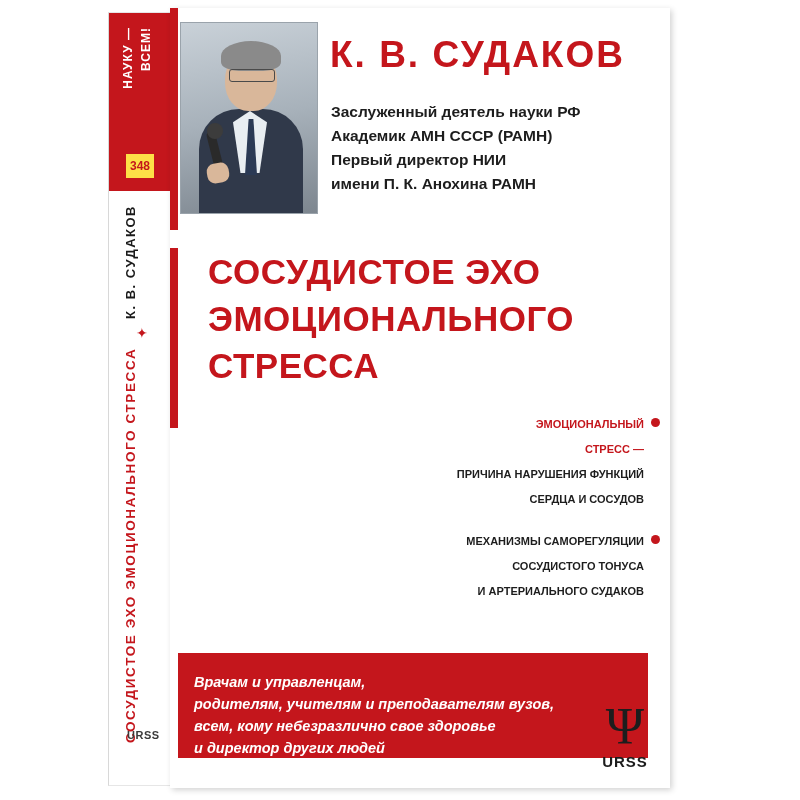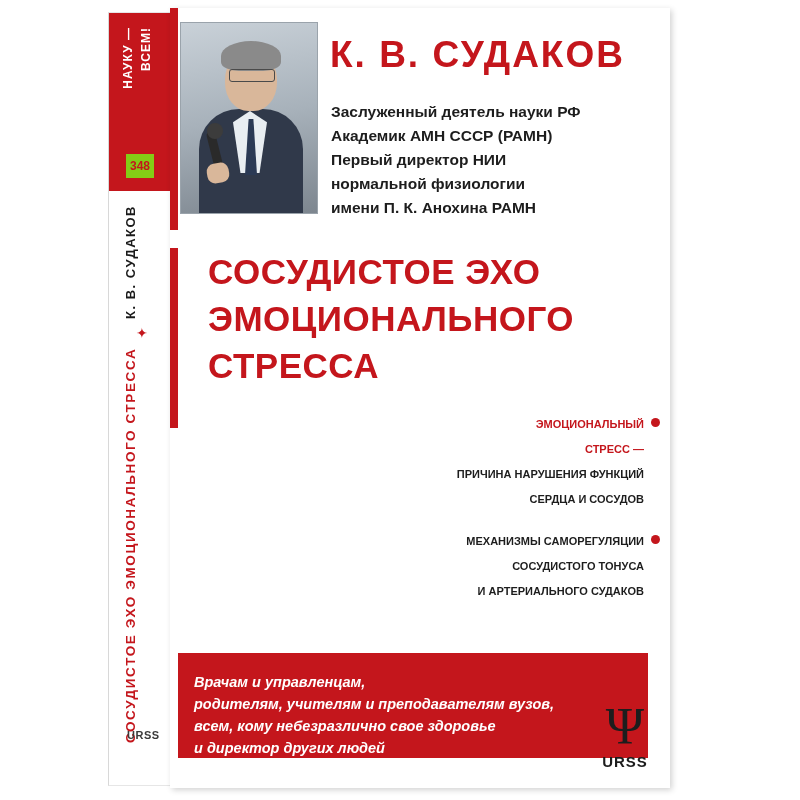--- a/index.html
+++ b/index.html
@@ -53,21 +53,21 @@
   }
   #spine-series-1 { left: 12px; top: 14px; }
   #spine-series-2 { left: 30px; top: 14px; }
 
   #spine-number {
     position: absolute;
     left: 16px;
     top: 140px;
     width: 28px;
     height: 24px;
-    background: #84cc16;
+    background: #fde047;
     color: #c4161c;
     font-weight: bold;
     font-size: 12px;
     display: flex;
     align-items: center;
     justify-content: center;
     border: 1px solid #c4161c;
   }
 
   #spine-author {
@@ -373,21 +373,20 @@
         <div class="ph-mic-head"></div>
         <div class="ph-hand"></div>
       </div>
 
       <div id="author-name">К. В. СУДАКОВ</div>
 
       <div id="author-credits">
         <div>Заслуженный деятель науки РФ</div>
         <div>Академик АМН СССР (РАМН)</div>
         <div>Первый директор НИИ</div>
-        <div>нормальной физиологии</div>
         <div>имени П. К. Анохина РАМН</div>
       </div>
     </div>
 
     <div id="title-red-left"></div>
 
     <div id="title-block">
       <div class="main-title-line">СОСУДИСТОЕ ЭХО</div>
       <div class="main-title-line">ЭМОЦИОНАЛЬНОГО</div>
       <div class="main-title-line">СТРЕССА</div>

